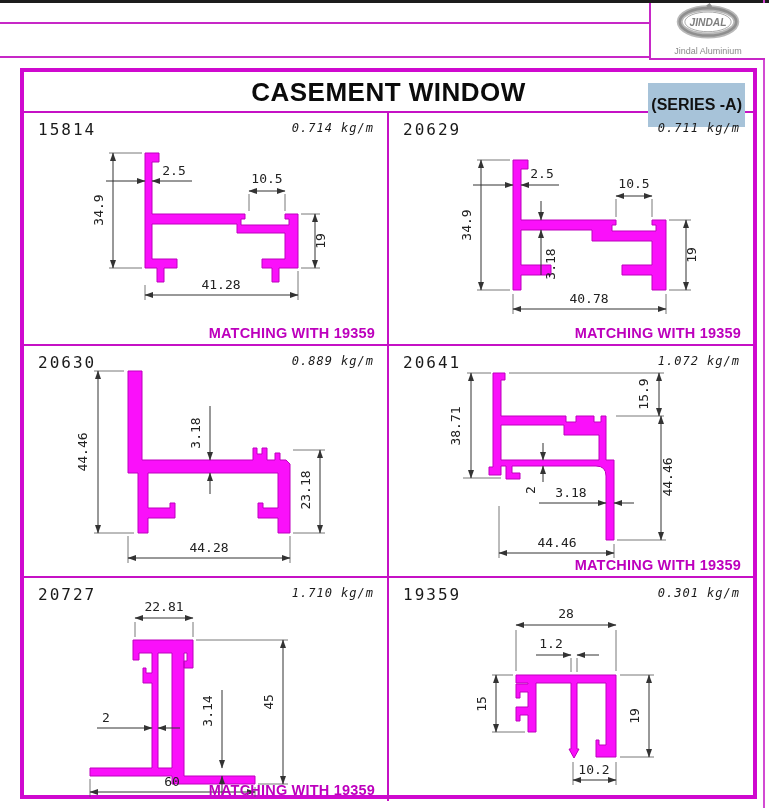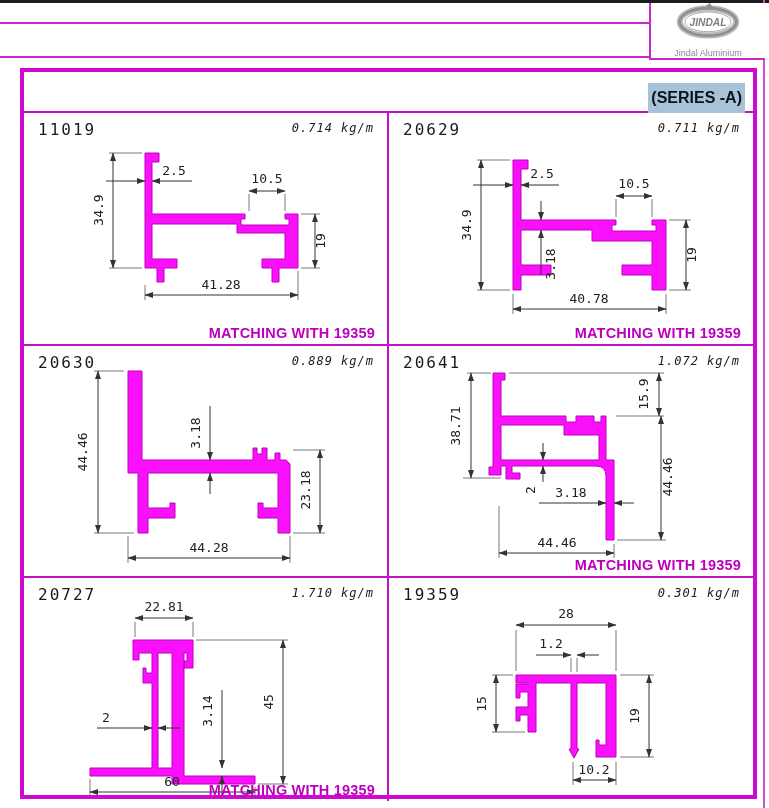--- a/index.html
+++ b/index.html
@@ -5,29 +5,29 @@
   html,body{margin:0;padding:0;background:#ffffff;}
   .page{position:relative;width:769px;height:808px;background:#fff;overflow:hidden;
         font-family:"Liberation Sans",sans-serif;}
   .topline{position:absolute;left:0;top:0;width:769px;height:3px;background:#1c1c1c;}
   .rightline{position:absolute;right:4px;top:0;width:2px;height:808px;background:#d24bd2;}
   .hline{position:absolute;left:0;width:649px;height:2px;background:#c728c7;}
   .arch-title{position:absolute;left:34px;top:24px;font-size:23px;font-weight:bold;
               letter-spacing:0.5px;color:#0c0c0c;}
   .logo-box{position:absolute;left:649px;top:3px;width:114px;height:55px;
             border-left:2px solid #c728c7;border-bottom:2px solid #c728c7;background:#fff;
-            display:flex;flex-direction:column;align-items:center;justify-content:space-between;}
+            display:flex;flex-direction:column;align-items:center;justify-content:flex-start;}
   .logo-caption{font-size:9px;color:#8a8a8a;margin-top:7px;}
   .sheet{position:absolute;left:20px;top:68px;width:737px;height:731px;
          border:4px solid #cf09cf;background:#fff;box-sizing:border-box;}
   .titlebar{position:relative;height:39px;border-bottom:2px solid #c511c5;}
   .sheet-title{position:absolute;left:0;right:0;top:5px;text-align:center;
                font-size:26px;font-weight:bold;letter-spacing:0.5px;color:#0b0b0b;}
   .series{position:absolute;right:8px;top:11px;font-size:16px;font-weight:bold;color:#111;
-          background:#a7c3d9;padding:6px 3px;}
+          background:#a7c3d9;padding:13px 3px;}
   .grid{display:grid;grid-template-columns:365px 364px;grid-template-rows:231px 232px 225px;}
   .cell{position:relative;overflow:hidden;box-sizing:border-box;}
   .cell.cl{border-right:2px solid #c511c5;}
   .cell.rb{border-top:2px solid #c511c5;}
   .partno{position:absolute;left:14px;top:7px;font-family:"DejaVu Sans Mono",monospace;
           font-size:16px;letter-spacing:2px;color:#1a1a1a;}
   .weight{position:absolute;right:13px;top:8px;font-family:"DejaVu Sans Mono",monospace;
           font-size:12px;letter-spacing:1px;color:#1a1a1a;font-style:italic;}
   .matching{position:absolute;right:12px;bottom:3px;font-size:14.5px;font-weight:bold;
             color:#bd00bd;letter-spacing:0.2px;text-align:center;}
@@ -52,20 +52,21 @@
       <ellipse cx="50" cy="22" rx="33" ry="16" fill="none" stroke="#8f8f8f" stroke-width="3"></ellipse>
       <ellipse cx="50" cy="22" rx="27" ry="11.5" fill="#ffffff" stroke="#9a9a9a" stroke-width="1"></ellipse>
       <path d="M48,3 l4,-3 l3,4 l-5,2 z" fill="#8f8f8f"></path>
       <text x="50" y="26.5" text-anchor="middle" font-family="Liberation Sans, sans-serif" font-size="12" font-weight="bold" font-style="italic" fill="#7e7e7e">JINDAL</text>
     </svg>
     <div class="logo-caption">Jindal Aluminium</div>
   </div>
 
   <div class="sheet">
     <div class="titlebar">
+      <div class="sheet-title">CASEMENT WINDOW</div>
       <div class="series">(SERIES -A)</div>
     </div>
 
     <div class="grid">
 
       <div class="cell cl">
         <svg class="draw" width="363" height="229" viewBox="0 0 363 229">
           <defs>
               <marker id="m1" markerWidth="9" markerHeight="6" refX="8" refY="3" orient="auto-start-reverse">
                 <path d="M0,0L8.5,3L0,6Z" fill="#333"></path>
@@ -85,21 +86,21 @@
           <text class="dtxt" x="243" y="70">10.5</text>
           <line class="ext" x1="277" y1="101" x2="296" y2="101"></line>
           <line class="ext" x1="277" y1="155" x2="296" y2="155"></line>
           <line class="dim" x1="291" y1="101" x2="291" y2="155" marker-start="url(#m1)" marker-end="url(#m1)"></line>
           <text class="dtxt" transform="rotate(-90 301 128)" x="301" y="128">19</text>
           <line class="ext" x1="121" y1="172" x2="121" y2="187"></line>
           <line class="ext" x1="274" y1="158" x2="274" y2="187"></line>
           <line class="dim" x1="121" y1="182" x2="274" y2="182" marker-start="url(#m1)" marker-end="url(#m1)"></line>
           <text class="dtxt" x="197" y="176">41.28</text>
         </svg>
-        <div class="partno">11019</div>
+        <div class="partno">15814</div>
         <div class="weight">0.714 kg/m</div>
         <div class="matching">MATCHING WITH 19359</div>
       </div>
 
       <div class="cell">
         <svg class="draw" width="363" height="229" viewBox="0 0 363 229">
           <defs>
               <marker id="m2" markerWidth="9" markerHeight="6" refX="8" refY="3" orient="auto-start-reverse">
                 <path d="M0,0L8.5,3L0,6Z" fill="#333"></path>
               </marker>

